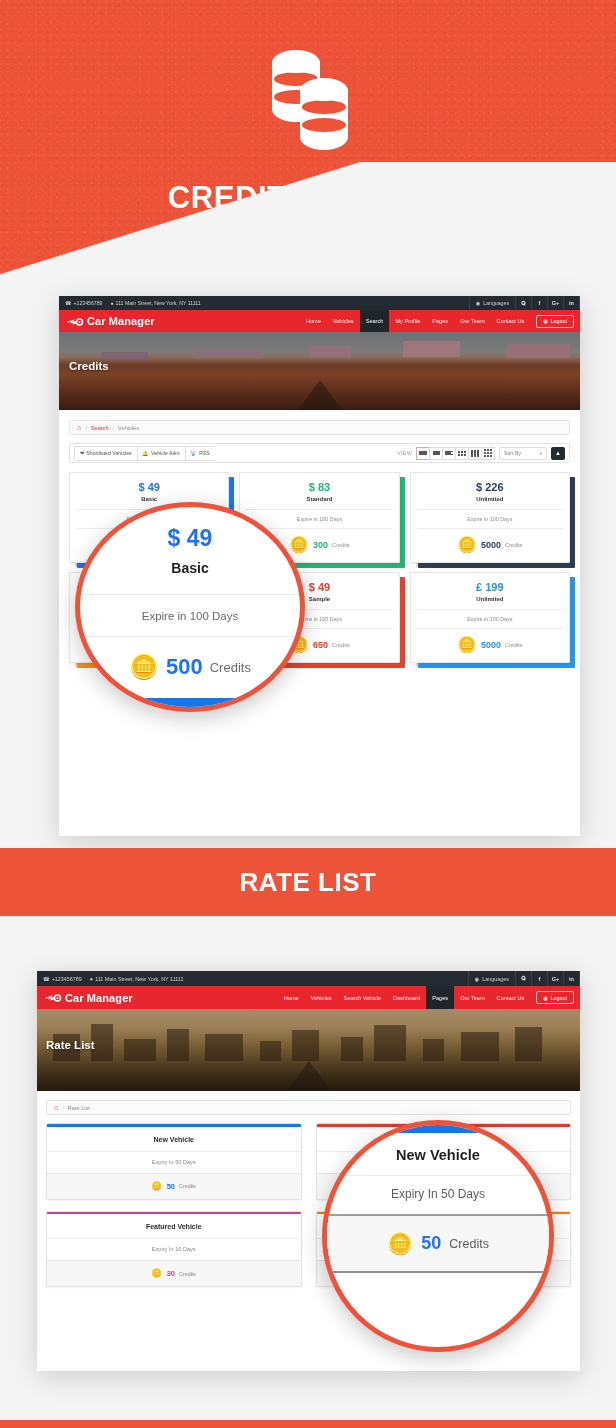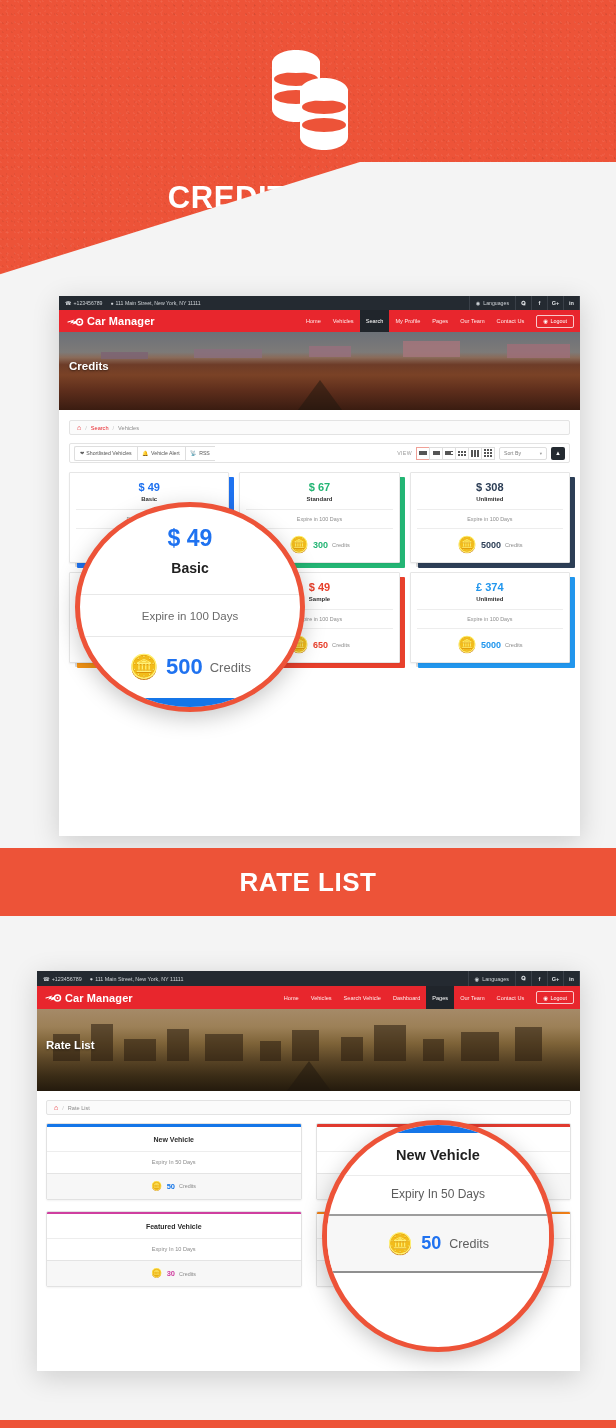--- a/index.html
+++ b/index.html
@@ -453,36 +453,36 @@
               <span class="cc-amount" style="color:#1f72f0">500</span>
               <span class="cc-credits-label">Credits</span>
             </div>
           </div>
         </div>
 
         <div class="ccard">
           <div class="shade"></div>
           <div class="accent" style="background:#23b574"></div>
           <div class="body">
-            <div class="cc-price" style="color:#23b574">$ 67</div>
+            <div class="cc-price" style="color:#23b574">$ 83</div>
             <div class="cc-plan">Standard</div>
             <div class="cc-exp">Expire in 100 Days</div>
             <div class="cc-credits">
               <span class="coin">🪙</span>
               <span class="cc-amount" style="color:#23b574">300</span>
               <span class="cc-credits-label">Credits</span>
             </div>
           </div>
         </div>
 
         <div class="ccard">
           <div class="shade"></div>
           <div class="accent" style="background:#2c3e56"></div>
           <div class="body">
-            <div class="cc-price" style="color:#2c3e56">$ 308</div>
+            <div class="cc-price" style="color:#2c3e56">$ 226</div>
             <div class="cc-plan">Unlimited</div>
             <div class="cc-exp">Expire in 100 Days</div>
             <div class="cc-credits">
               <span class="coin">🪙</span>
               <span class="cc-amount" style="color:#2c3e56">5000</span>
               <span class="cc-credits-label">Credits</span>
             </div>
           </div>
         </div>
 
@@ -513,21 +513,21 @@
               <span class="cc-amount" style="color:#e8402c">650</span>
               <span class="cc-credits-label">Credits</span>
             </div>
           </div>
         </div>
 
         <div class="ccard">
           <div class="shade"></div>
           <div class="accent" style="background:#2196ed"></div>
           <div class="body">
-            <div class="cc-price" style="color:#2196ed">£ 374</div>
+            <div class="cc-price" style="color:#2196ed">£ 199</div>
             <div class="cc-plan">Unlimited</div>
             <div class="cc-exp">Expire in 100 Days</div>
             <div class="cc-credits">
               <span class="coin">🪙</span>
               <span class="cc-amount" style="color:#2196ed">5000</span>
               <span class="cc-credits-label">Credits</span>
             </div>
           </div>
         </div>
 

